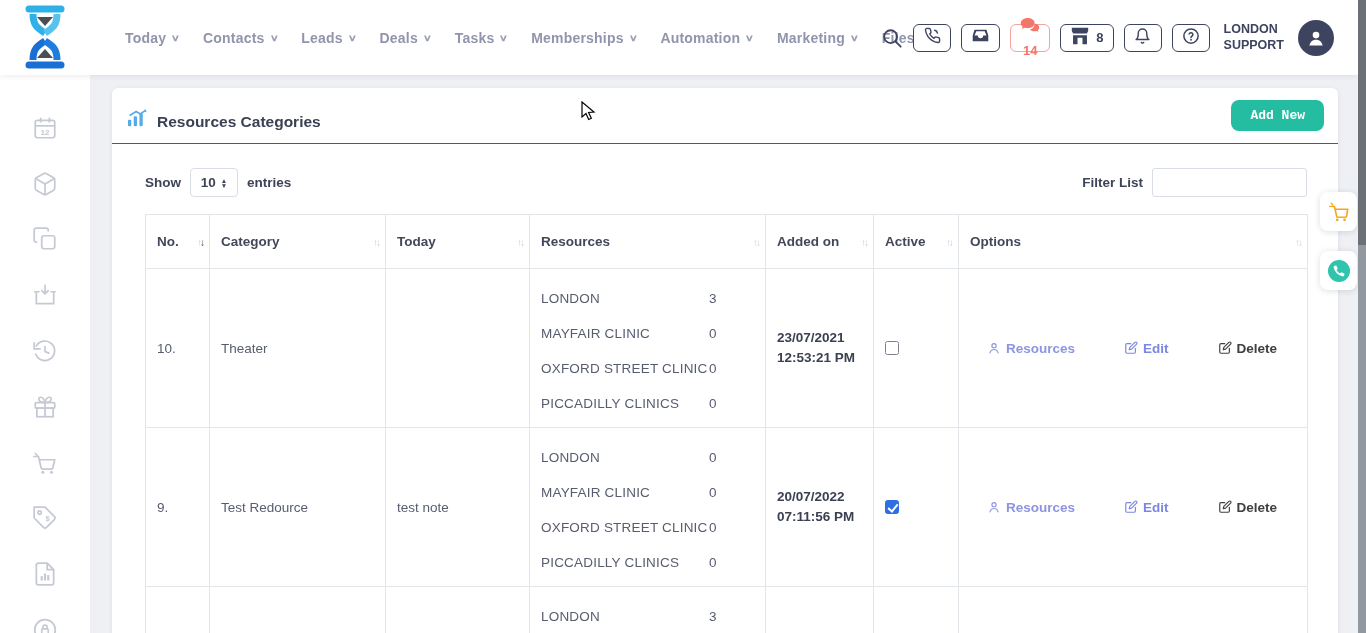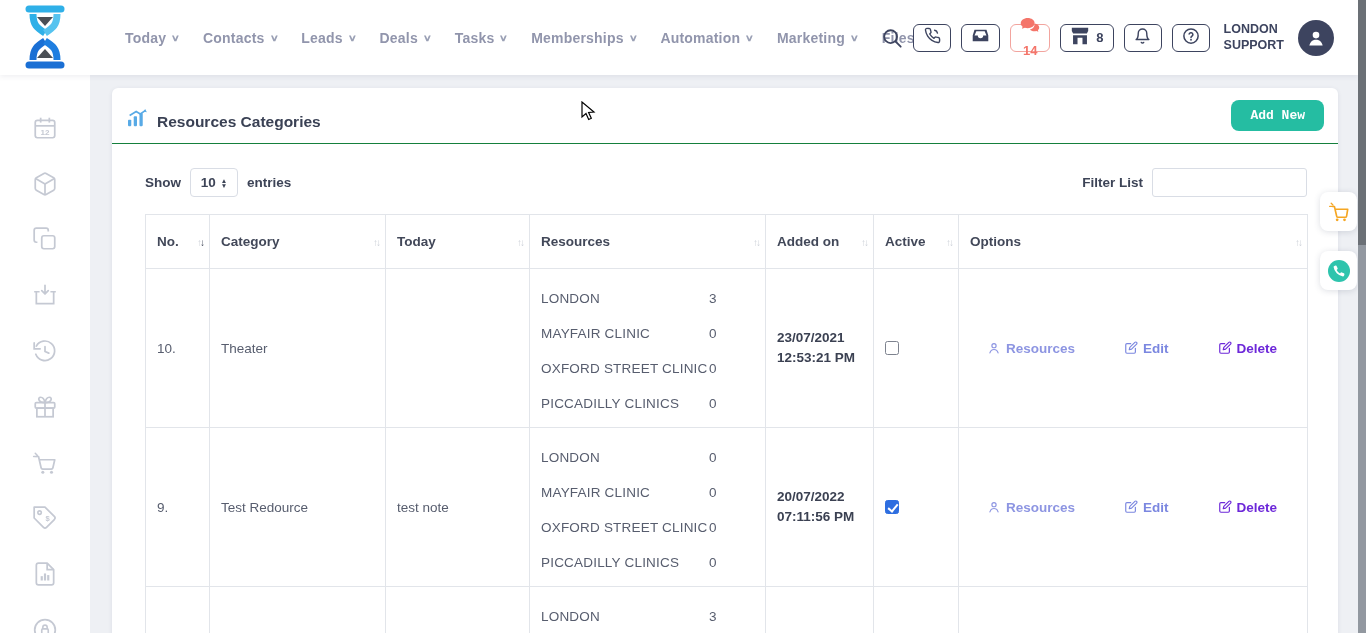--- a/index.html
+++ b/index.html
@@ -66,21 +66,21 @@
   .res-name { width:168px; letter-spacing:.2px; }
   .date-cell { color:#3b4152; font-weight:600; line-height:1.45; }
   .cbx { width:14px; height:14px; border:1.6px solid #7d828e; border-radius:2.5px; background:#fff; cursor:pointer; }
   .cbx.checked { background:#2e6ee0; border-color:#2e6ee0; position:relative; }
   .cbx.checked::after { content:""; position:absolute; left:4px; top:1px; width:4px; height:8px;
                         border:solid #fff; border-width:0 2px 2px 0; transform:rotate(40deg); }
   .opts { display:flex; align-items:center; gap:49px; padding-left:17px; }
   .opt-link { display:flex; align-items:center; gap:5px; font-size:13.5px; font-weight:600; cursor:pointer; }
   .opt-link.purple { color:#8d95e2; }
   .opt-link.blue { color:#7b87e0; }
-  .opt-link.red { color:#6d28d9; }
+  .opt-link.red { color:#404040; }
 
   
   col.c-no{width:64px} col.c-cat{width:176px} col.c-notes{width:144px} col.c-res{width:236px}
   col.c-added{width:108px} col.c-active{width:85px} col.c-opt{width:349px}
 
   
   .fab { position:absolute; right:9px; width:37px; height:39px; background:#fff; border-radius:8px;
          box-shadow:0 1px 6px rgba(60,70,100,.18); display:flex; align-items:center;
          justify-content:center; cursor:pointer; z-index:30; }
   .scrollbar { position:absolute; right:0; top:0; width:8px; height:633px; background:#9298a0; z-index:40; }

